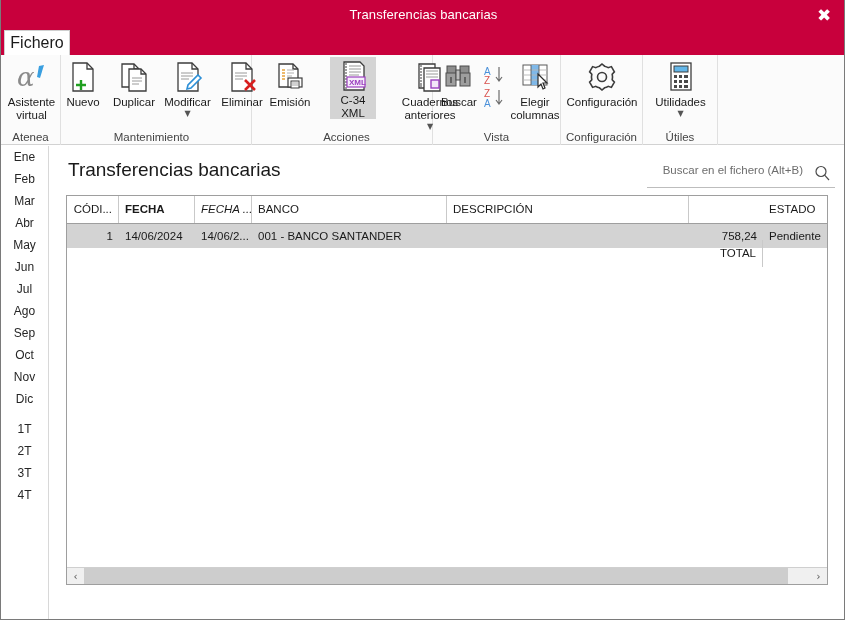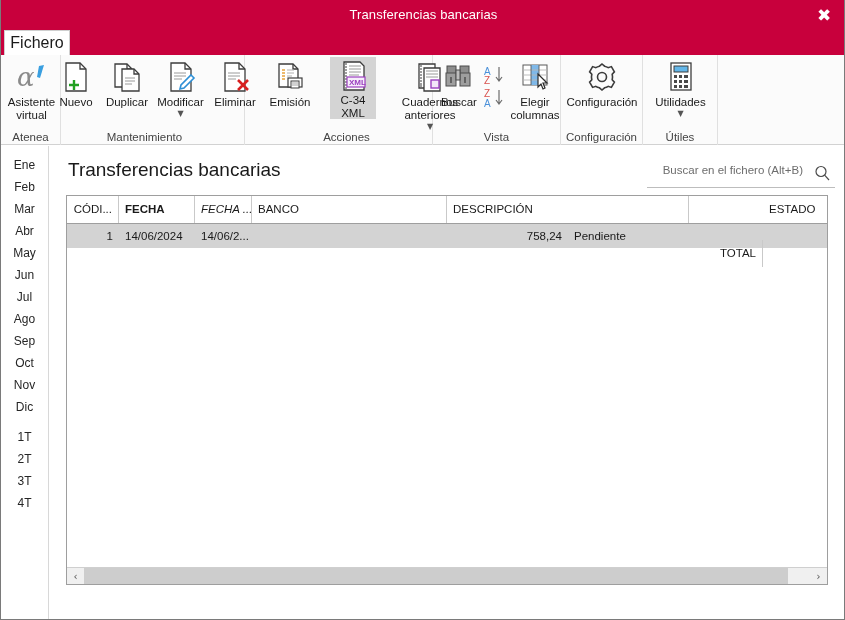--- a/index.html
+++ b/index.html
@@ -109,21 +109,21 @@
     margin-top: 1px;
     font-family: "DejaVu Sans", sans-serif;
   }
 
   
   .sidebar {
     position: absolute; left: 0; top: 146px;
     width: 48px; height: 473px;
     background: #ffffff;
     border-right: 1px solid #d8d8d8;
-    padding-top: 8px;
+    padding-top: 0;
   }
   .side-item {
     height: 22px; line-height: 22px;
     text-align: center;
     font-size: 12px;
     color: #262626;
     cursor: pointer;
   }
   .side-gap { height: 8px; }
 
@@ -254,21 +254,21 @@
             <text x="2" y="24" font-family="DejaVu Serif, serif" font-size="26" fill="#8a8a8a" font-style="italic">α</text>
             <path d="M24 4 L29 3 L25 16 L22 15 Z" fill="#3a9fe0"></path>
           </svg>
         </div>
         <div class="rbtn-label">Asistente
 virtual</div>
       </div>
       <div class="rgroup-label">Atenea</div>
     </div>
 
-    <div class="rgroup" style="left:44px; width:200px;text-decoration:underline;">
+    <div class="rgroup" style="left:51px; width:200px;text-decoration:underline;">
       <div class="rbtn" style="left:8px; width:46px;">
         <div class="rbtn-icon">
           <svg width="30" height="32" viewBox="0 0 30 32">
             <path d="M5 2 H19 L25 8 V30 H5 Z" fill="#ffffff" stroke="#3c3c3c" stroke-width="1.3"></path>
             <path d="M19 2 V8 H25" fill="none" stroke="#3c3c3c" stroke-width="1.3"></path>
             <path d="M13 19 V29 M8 24 H18" stroke="#20a020" stroke-width="2.4"></path>
           </svg>
         </div>
         <div class="rbtn-label">Nuevo</div>
       </div>
@@ -480,20 +480,21 @@
         <div class="gh" style="width:242px;">DESCRIPCIÓN</div>
         <div class="gh right" style="width:74px;margin-top:44px;">TOTAL</div>
         <div class="gh last" style="width:64px;">ESTADO</div>
       </div>
 
       <div class="grid-body">
         <div class="grid-row">
           <div class="gc right" style="width:52px;">1</div>
           <div class="gc" style="width:76px;">14/06/2024</div>
           <div class="gc" style="width:57px;">14/06/2...</div>
+          <div class="gc" style="width:195px;">001 - BANCO SANTANDER</div>
           <div class="gc" style="width:242px;"></div>
           <div class="gc right" style="width:74px;">758,24</div>
           <div class="gc" style="width:64px;">Pendiente</div>
         </div>
       </div>
 
       <div class="hscroll">
         <div class="hs-arrow">‹</div>
         <div class="hs-track">
           <div class="hs-thumb"></div>

